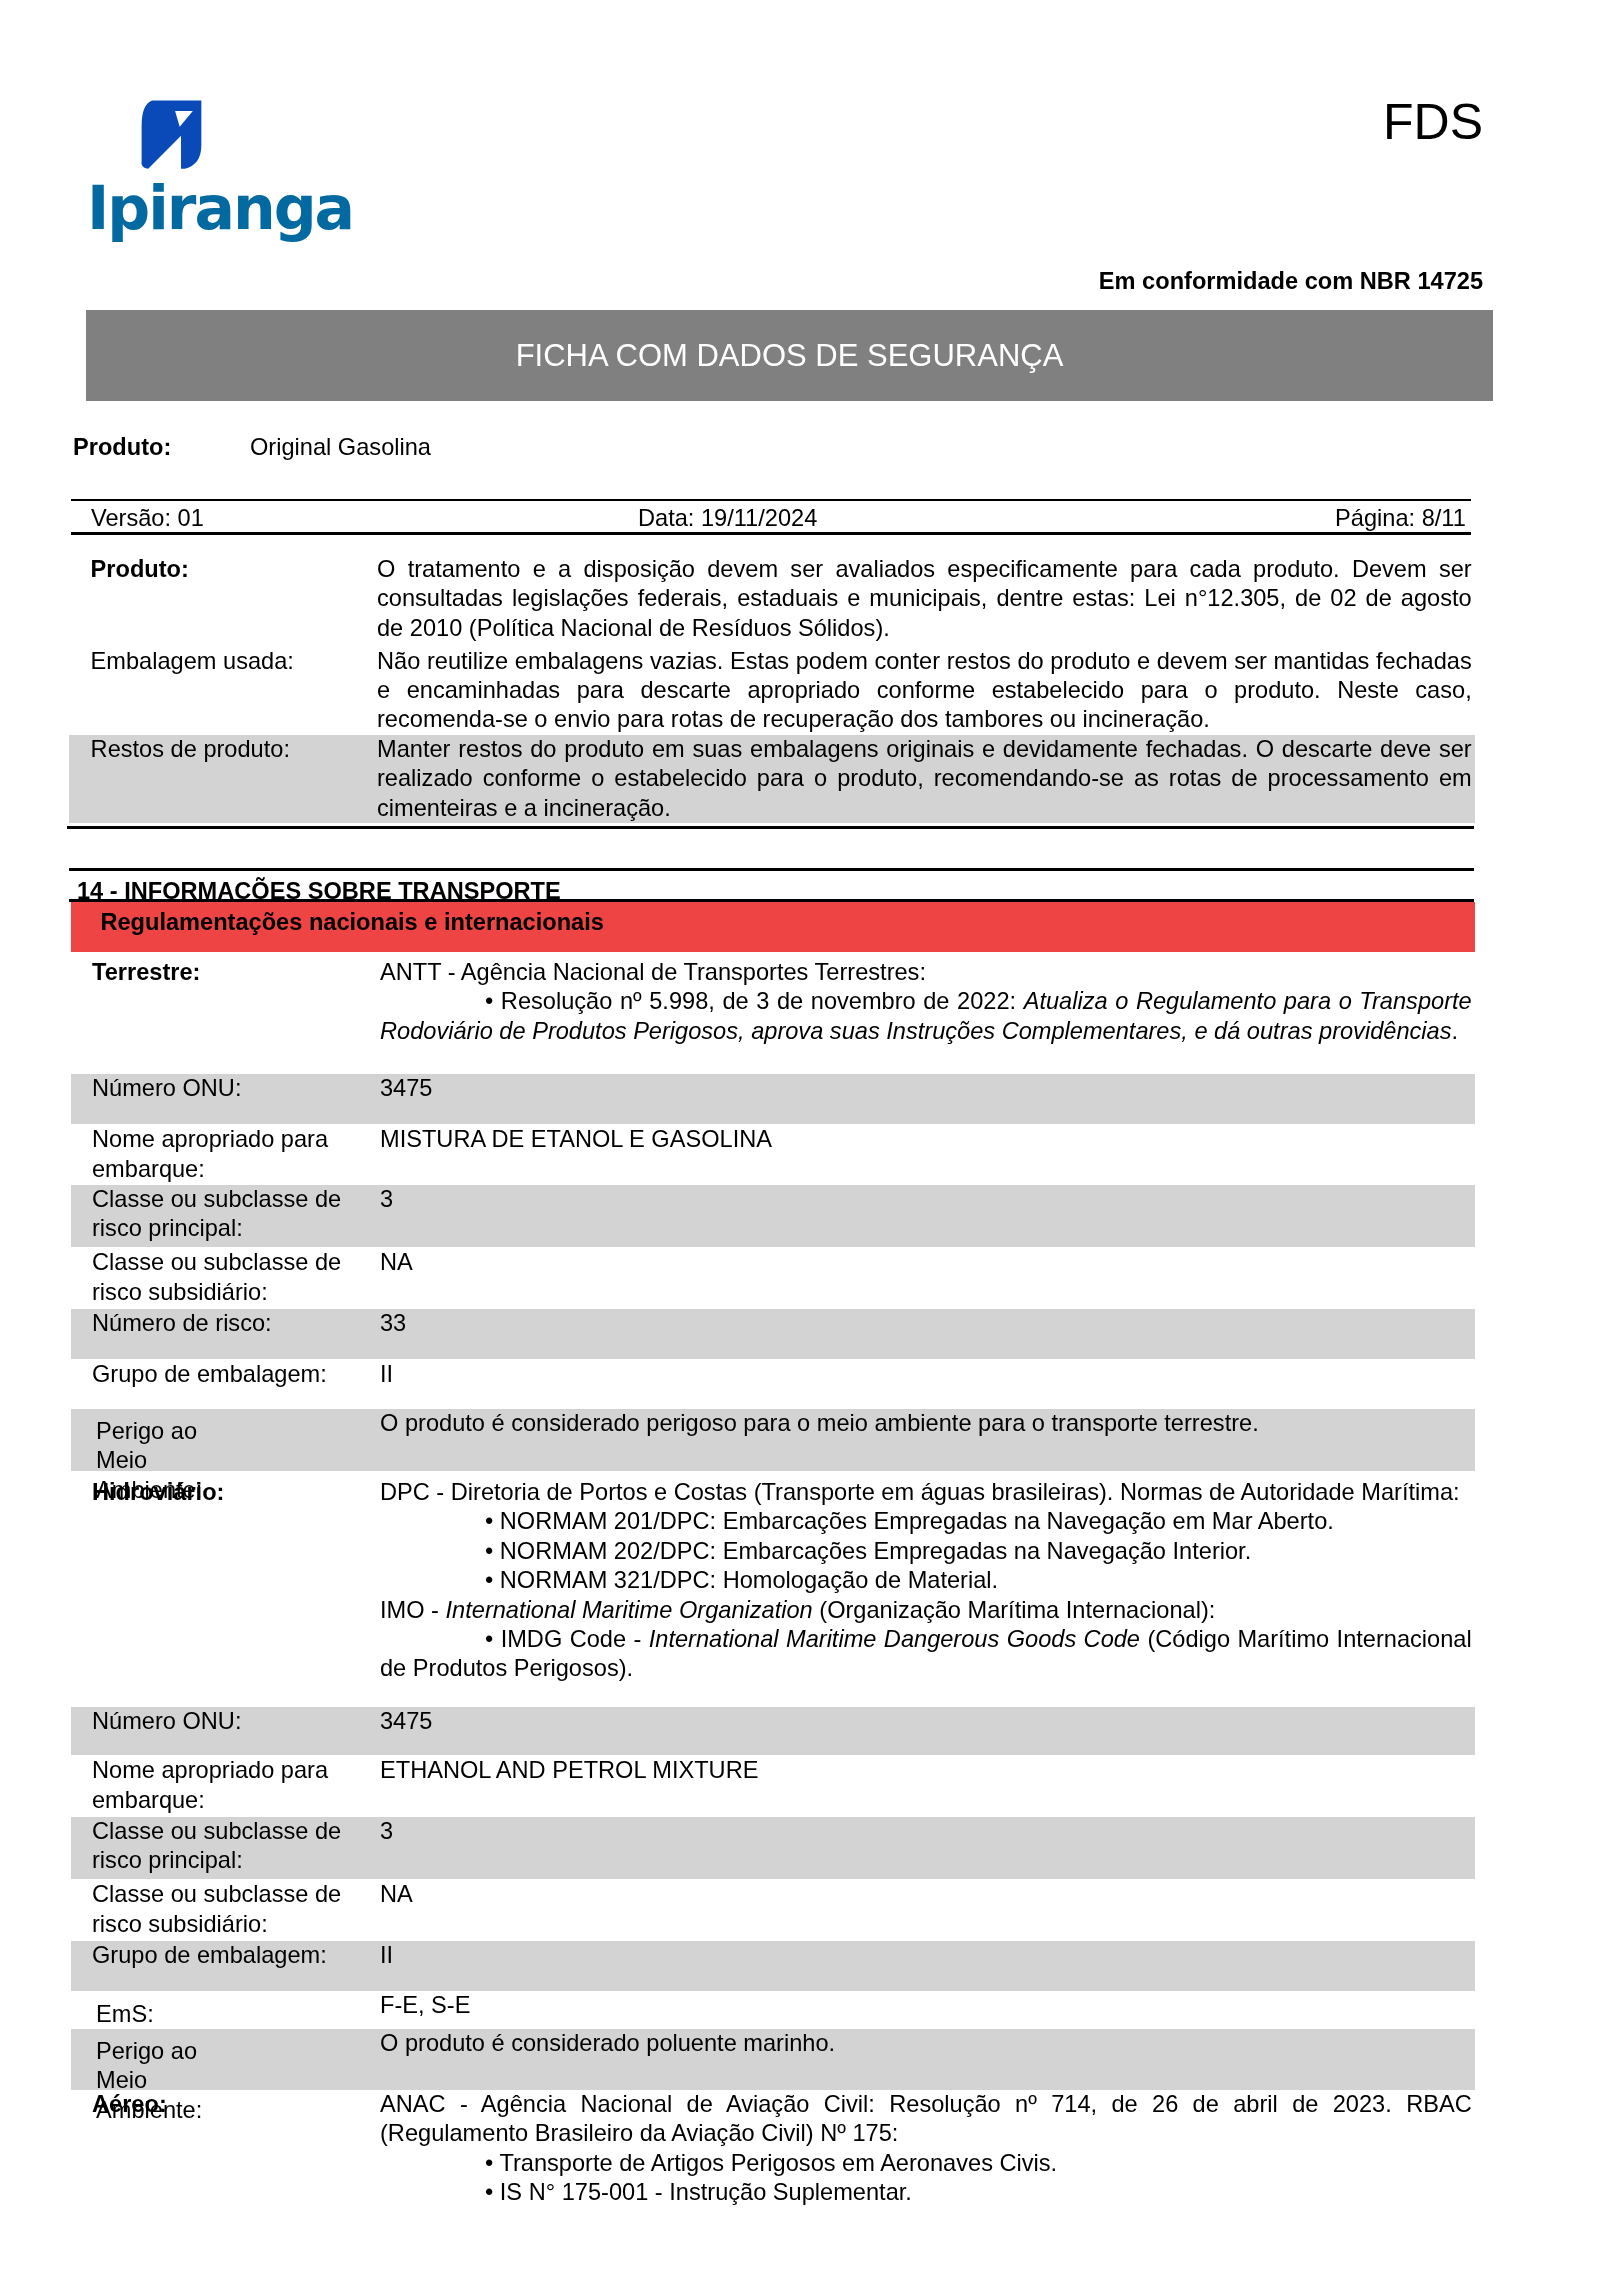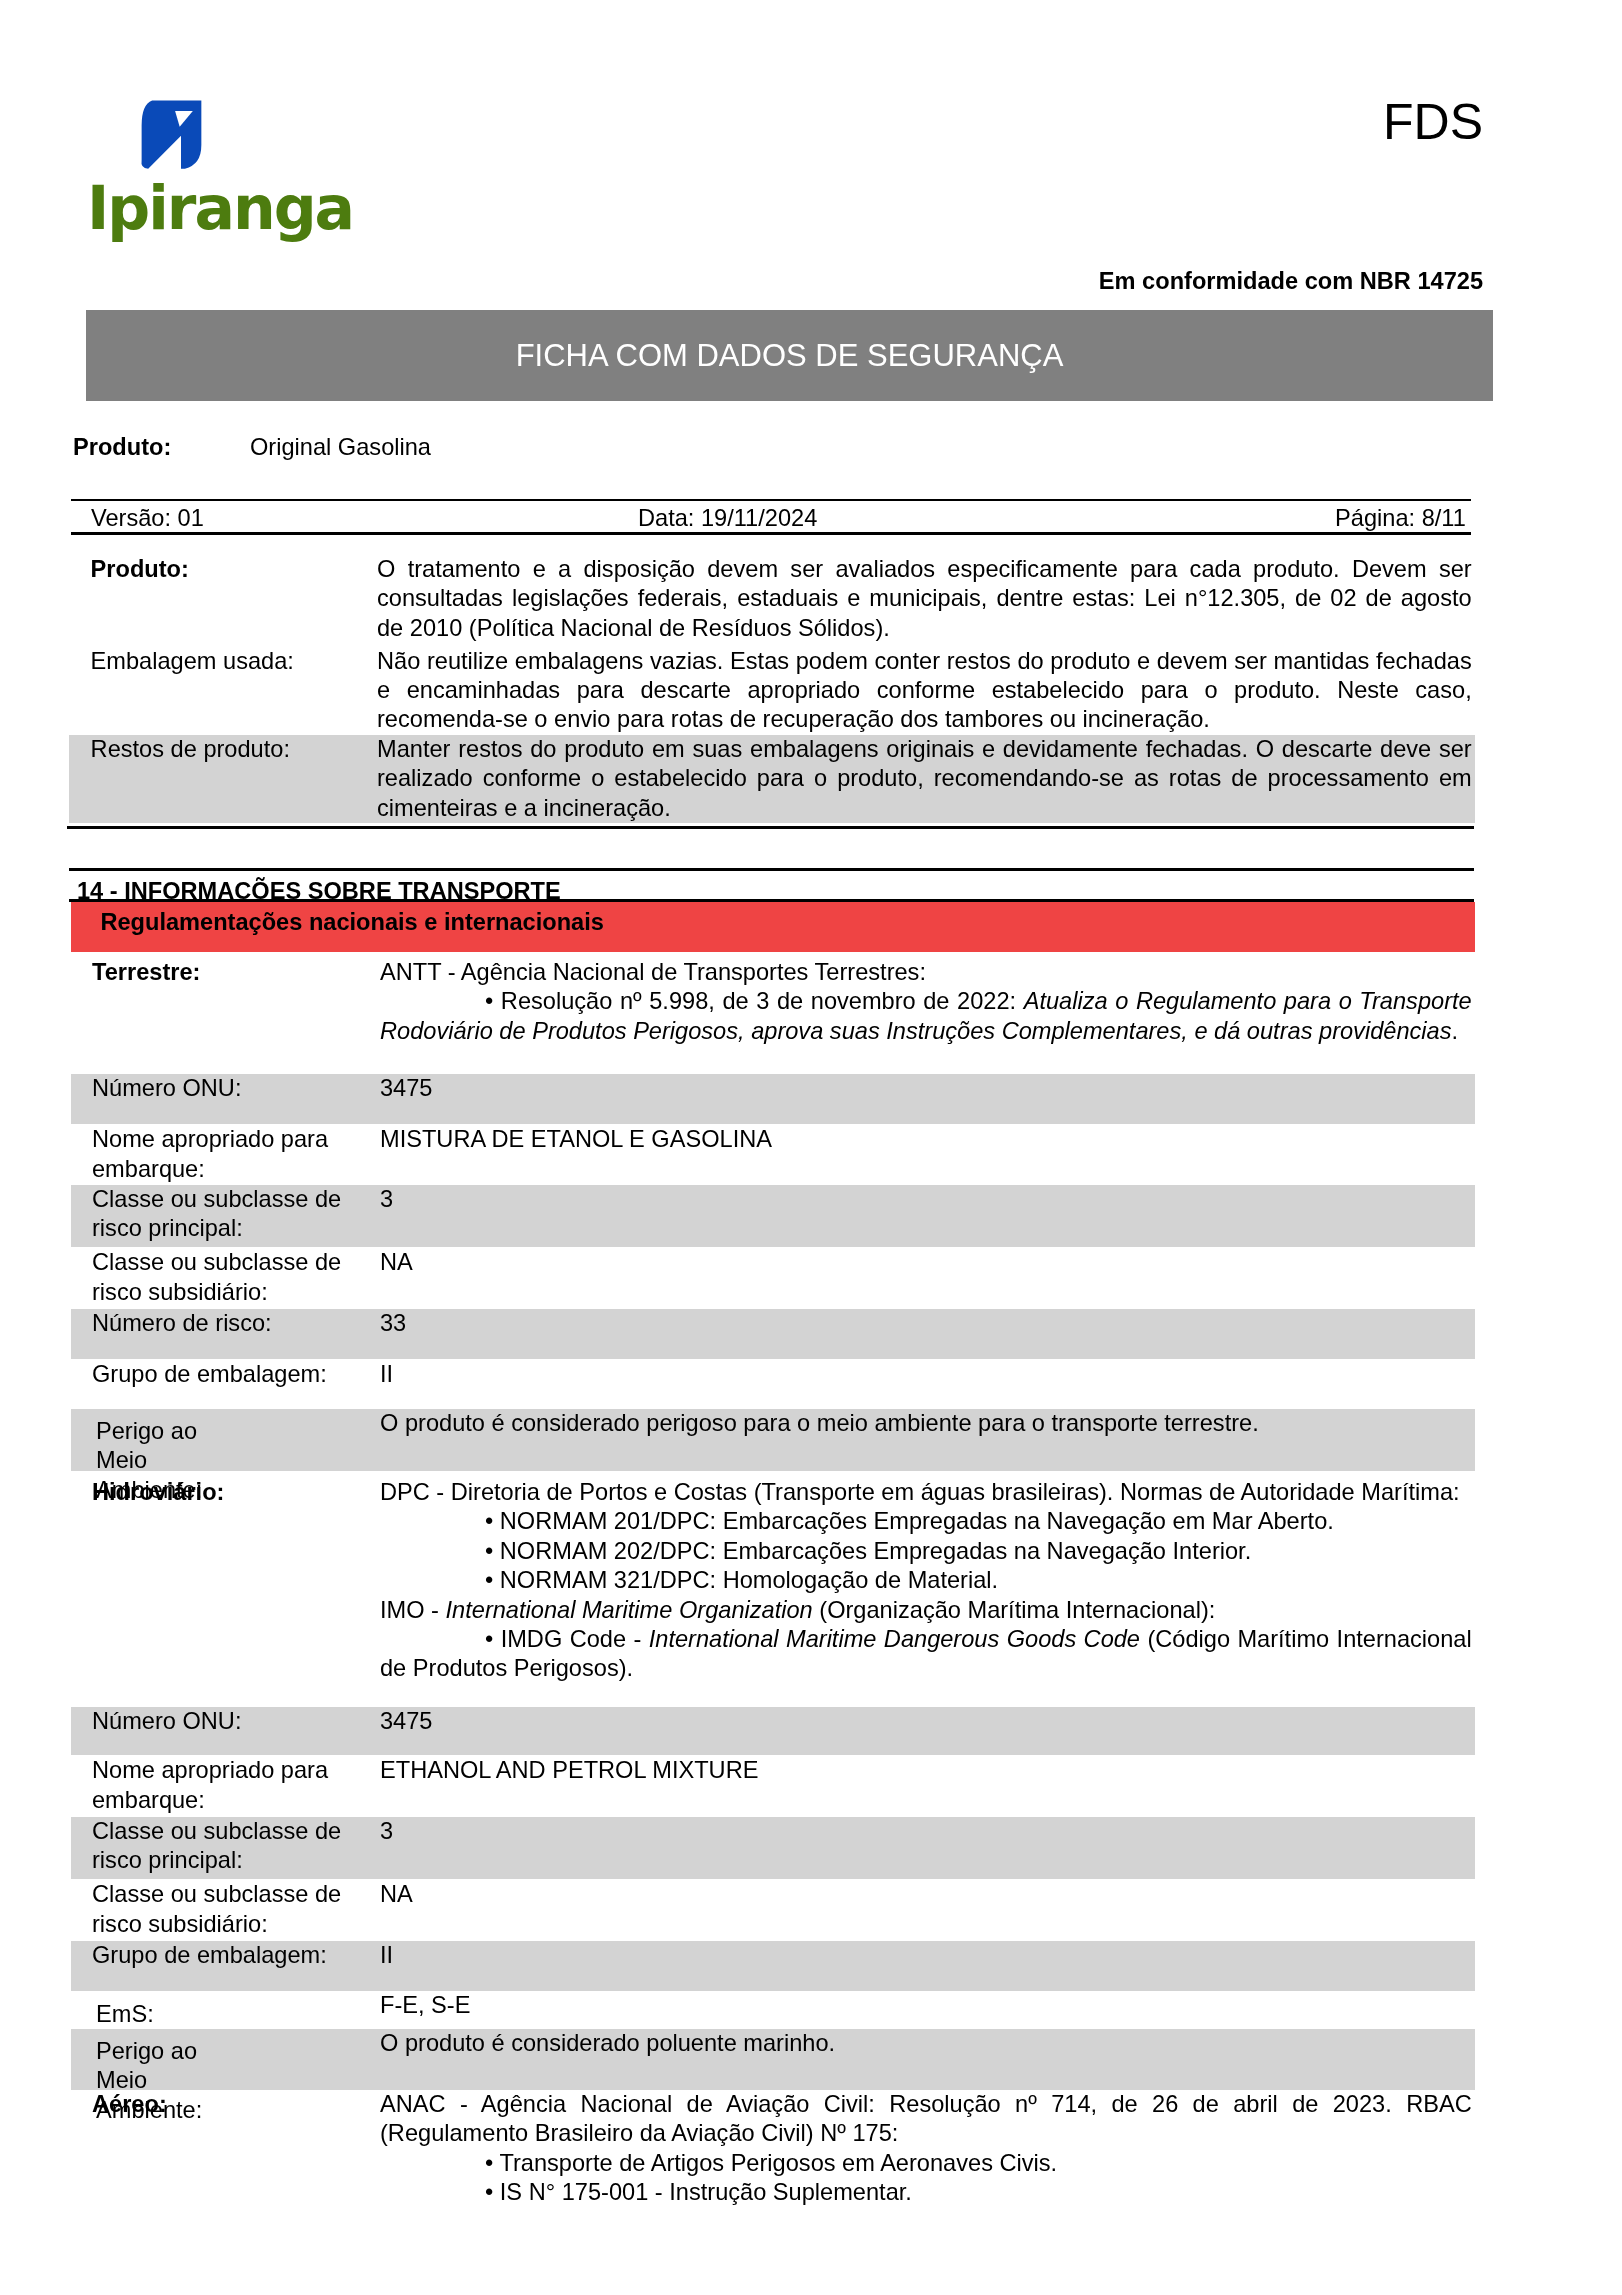--- a/index.html
+++ b/index.html
@@ -1,20 +1,20 @@
 <!DOCTYPE html>
 <html style="font-size:10.5px"><head>
 <meta charset="utf-8">
 <style>
   html, body { margin:0; padding:0; background:#ffffff; }
   body { width:1622px; height:2295px; position:relative; overflow:hidden;
          font-family:"Liberation Sans", sans-serif; color:#000; }
   .abs { position:absolute; }
   .logo-symbol { left:139px; top:99px; width:63px; height:71px; }
-  .logo-word { left:87px; top:178px; font-size:60px; font-weight:bold; color:#4d7c0f;
+  .logo-word { left:87px; top:178px; font-size:60px; font-weight:bold; color:#0369a1;
                letter-spacing:-2px; line-height:1; font-family:"DejaVu Sans", sans-serif; }
   .fds { right:139px; top:97px; font-size:50px; line-height:1; }
   .conform { right:139px; top:267px; font-size:23.6px; line-height:1.2;font-weight:bold; }
   .title-bar { left:86px; top:310px; width:1407px; height:91px; background:#808080;
                display:flex; align-items:center; justify-content:center; color:#fff; font-size:31px; }
   .prod-label { left:73px; top:434px; font-size:23.6px; font-weight:bold; }
   .prod-value { left:250px; top:434px; font-size:23.6px; }
   .ver-bar { left:71px; top:499px; width:1400px; height:31px; border-top:2.6px solid #000;
              border-bottom:3.3px solid #000; }
   .ver-bar span { position:absolute; top:3.3px; font-size:23.6px; line-height:1.2; }

